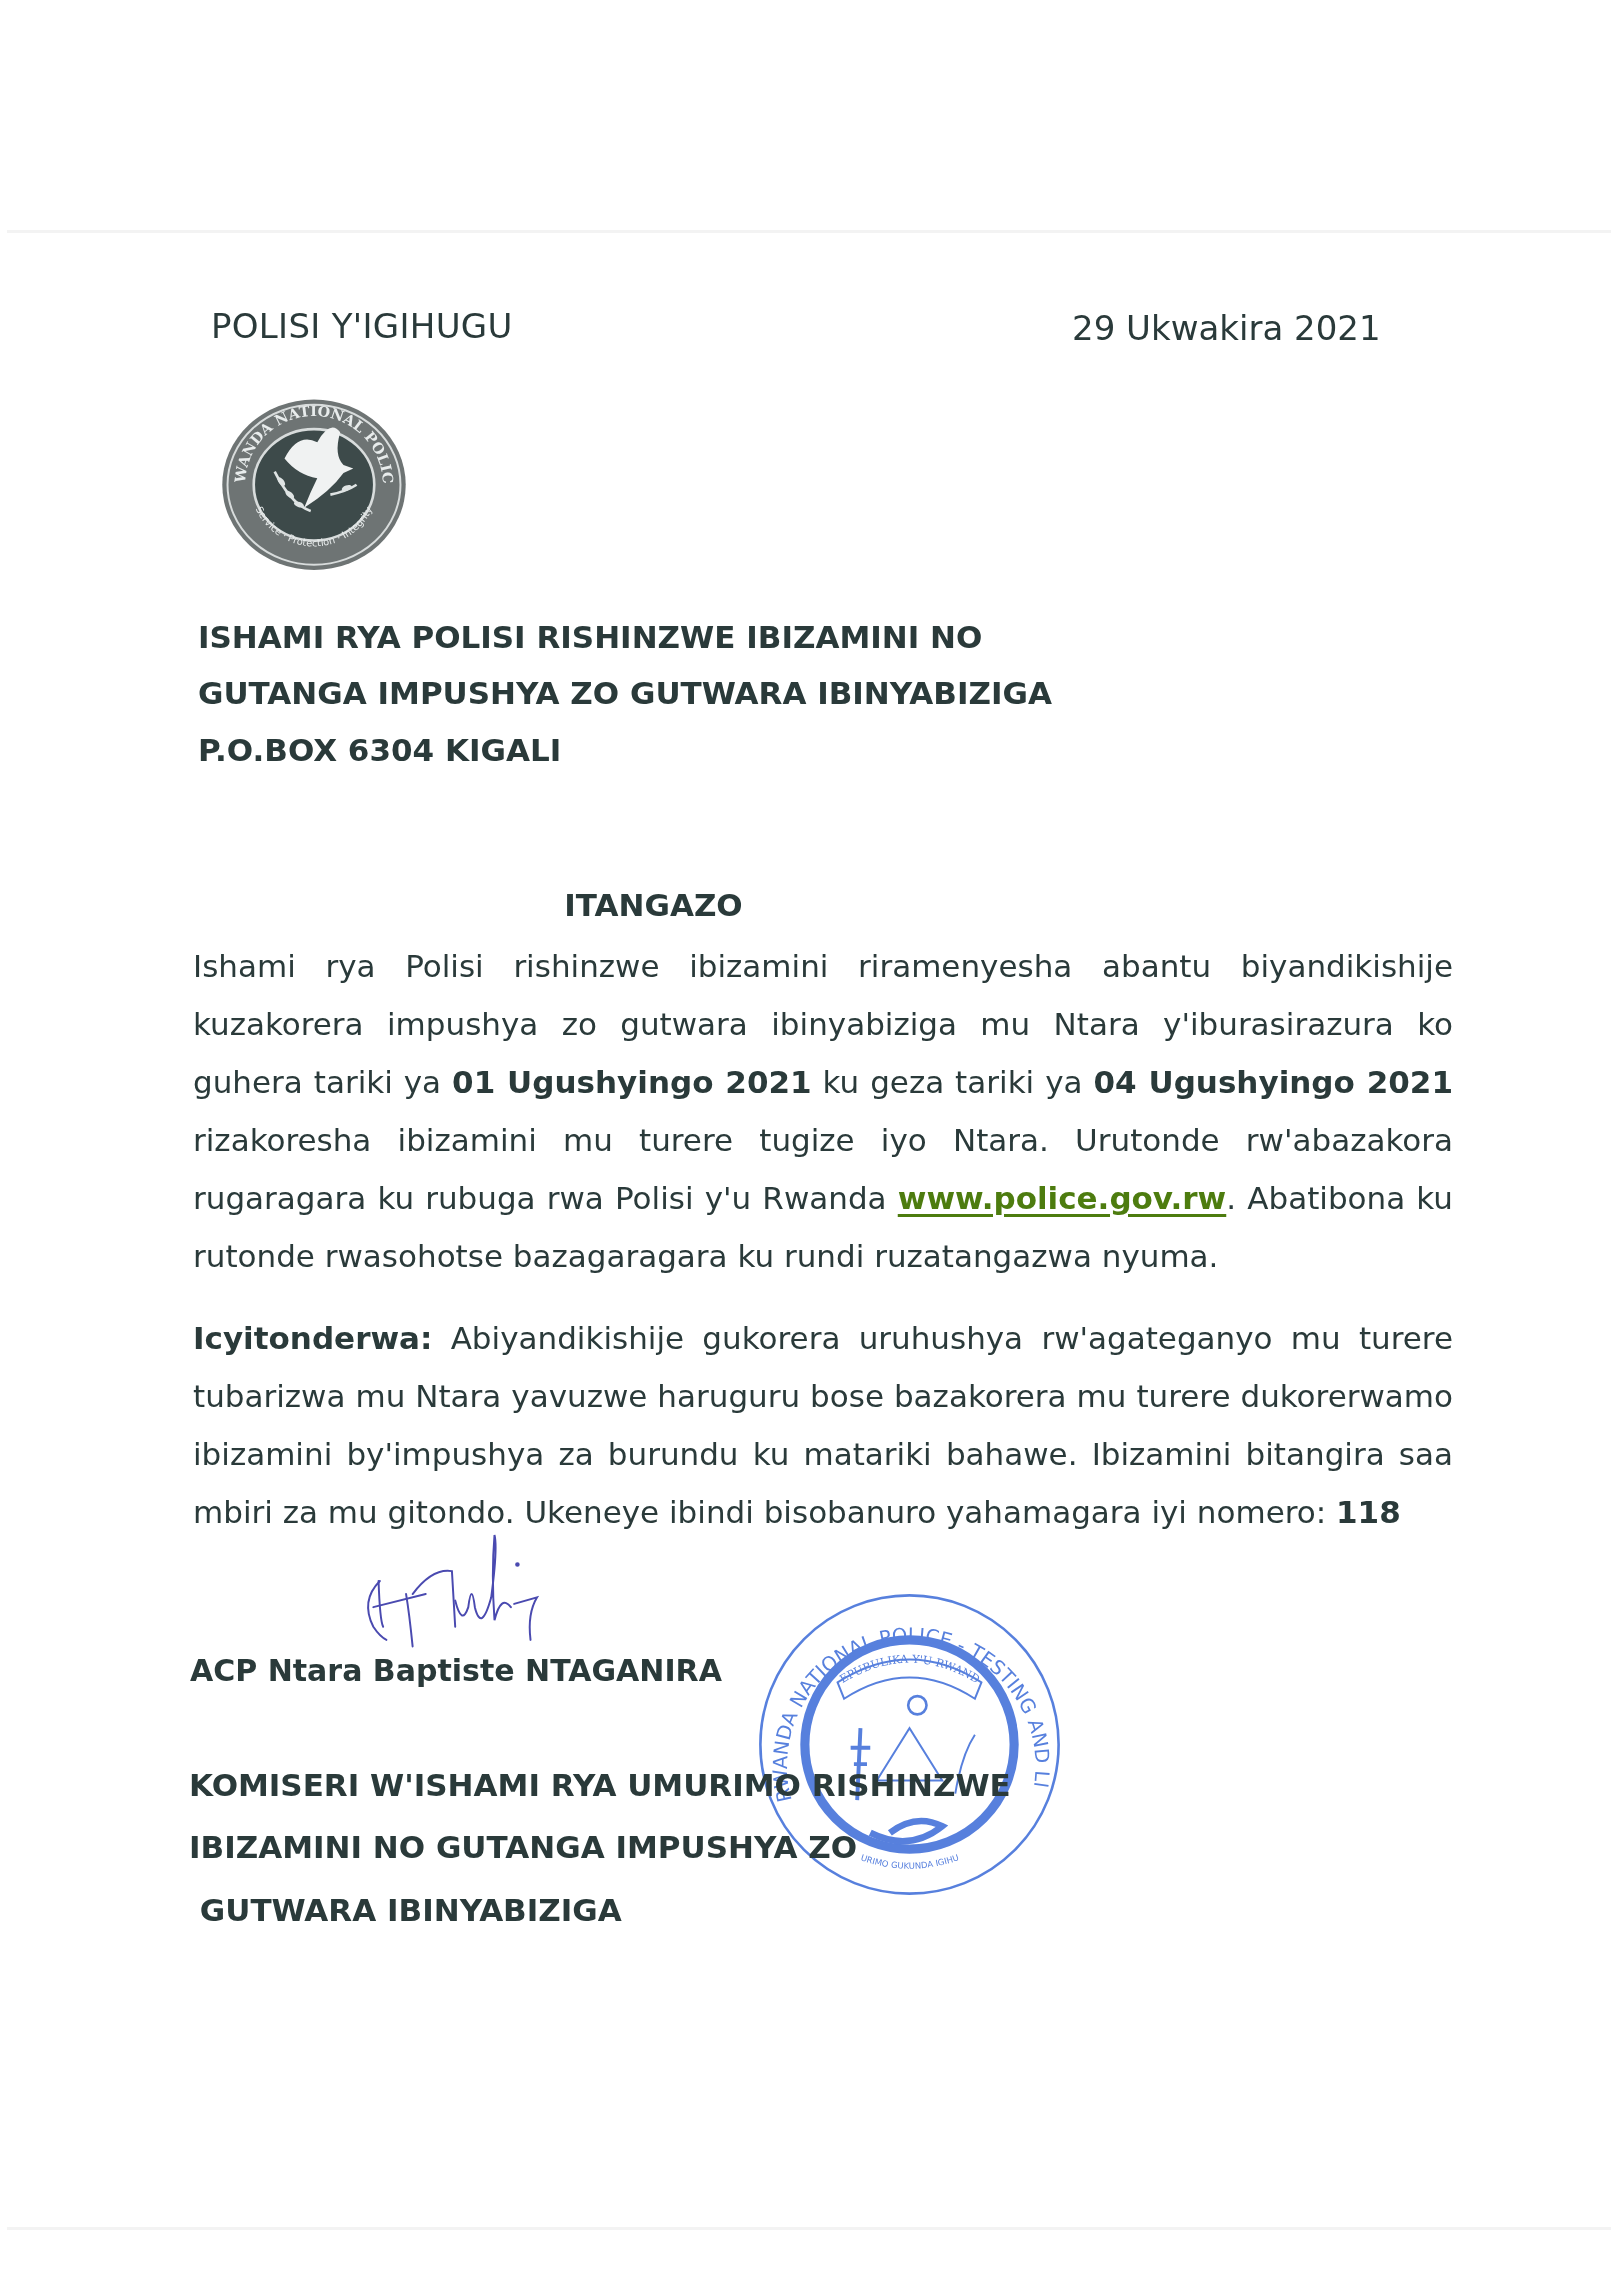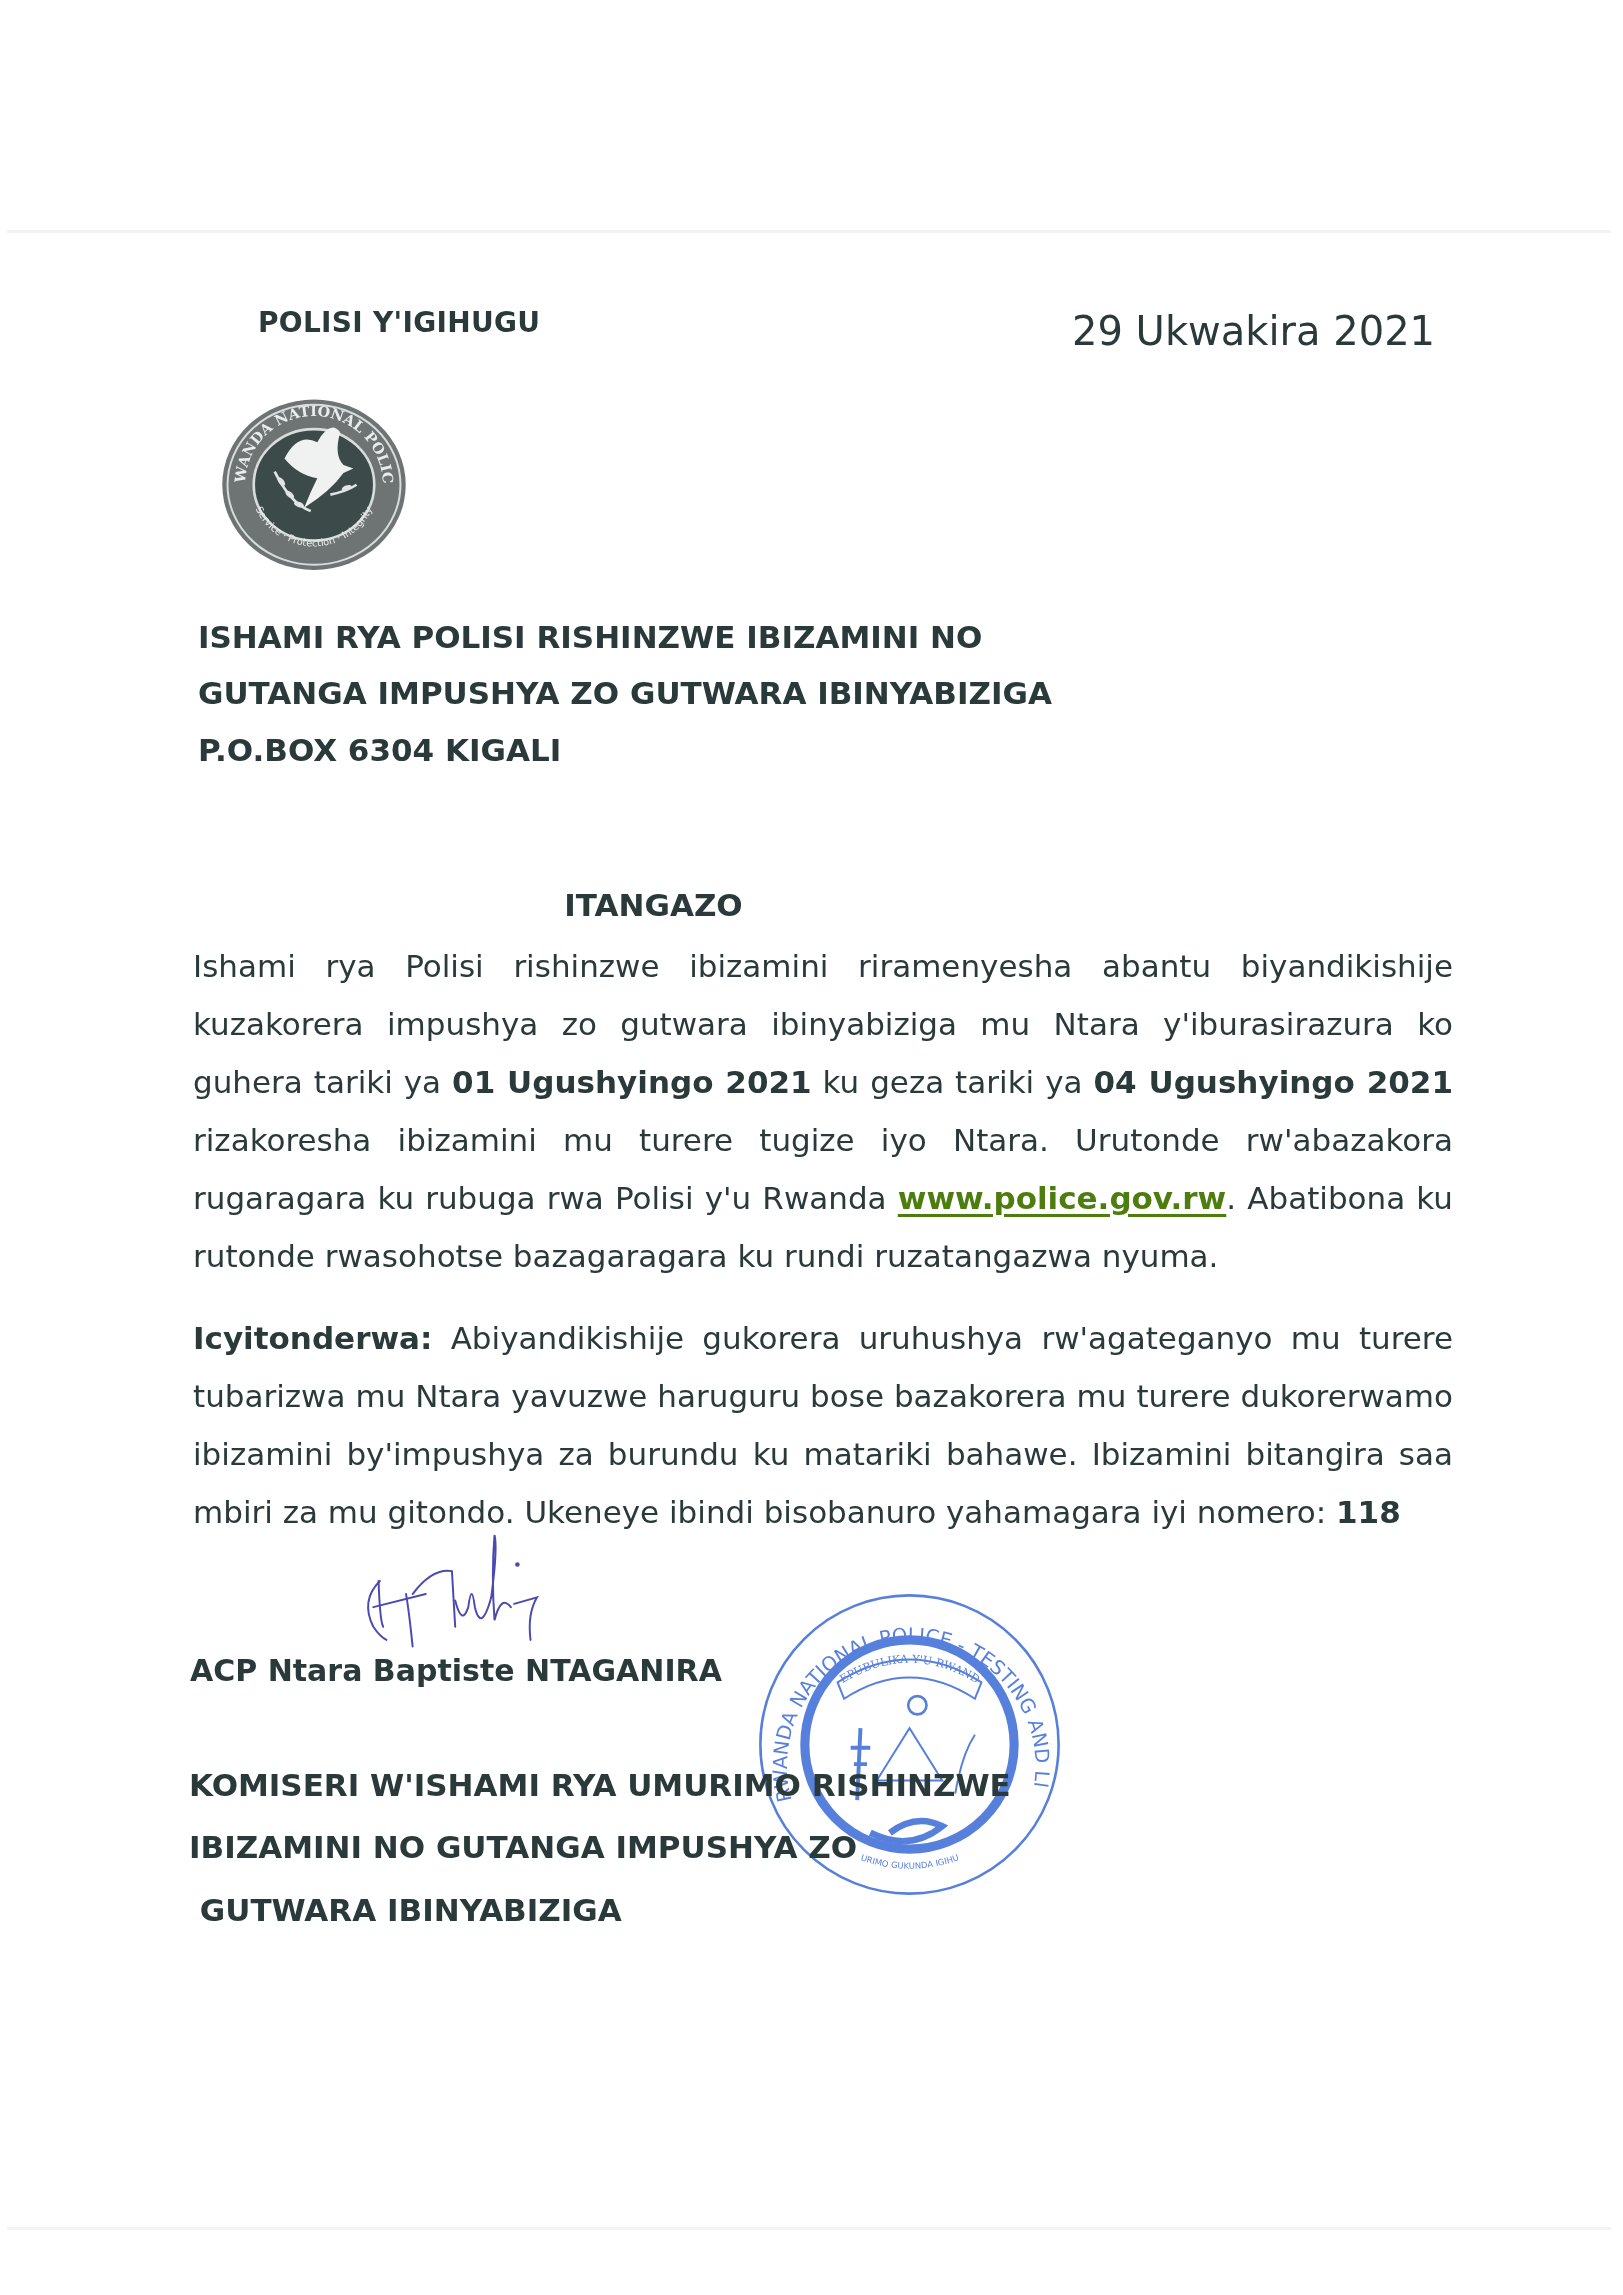--- a/index.html
+++ b/index.html
@@ -2,22 +2,22 @@
 <html style="font-size:10.5px"><head>
 <meta charset="utf-8">
 <style>
   html, body { margin: 0; padding: 0; background: #ffffff; }
   body {
     width: 1623px; height: 2295px; position: relative; overflow: hidden;
     font-family: "DejaVu Sans", sans-serif; color: #2a3a3a;
   }
   .scanline { position: absolute; left: 6.5px; width: 1604px; height: 2.6px; background: #f3f3f3; }
   .abs { position: absolute; }
-  .hdr-org { left: 211px; top: 306px; font-size: 28px; font-weight: bold; letter-spacing: 0.3px; margin-left: 47px; }
-  .hdr-date { left: 1072px; top: 308px; font-size: 40px; }
+  .hdr-org { left: 211px; top: 306px; font-size: 34px; font-weight: normal; letter-spacing: 0.3px; }
+  .hdr-date { left: 1072px; top: 308px; font-size: 34px; }
   .logo { left: 219px; top: 393px; width: 190px; height: 177px; }
   .dept { left: 198px; font-size: 31px; font-weight: bold; }
   .title { left: 0; width: 1307px; top: 887px; text-align: center; font-size: 31px; font-weight: bold; }
   .para { left: 193px; width: 1260px; font-size: 31px; line-height: 58px; text-align: justify; text-align-last: auto; }
   .para b { font-weight: bold; }
   .link { font-weight: bold; text-decoration: underline; text-decoration-thickness: 3.3px; text-underline-offset: 5.2px; color: #4d7c0f; }
   .signature { left: 347px; top: 1522px; width: 295px; height: 131px; }
   .signame { left: 190px; top: 1653px; font-size: 30px; font-weight: bold; }
   .stamp { left: 746px; top: 1584px; width: 327px; height: 321px; }
   .title-line { left: 189px; font-size: 31px; font-weight: bold; z-index: 2; }

